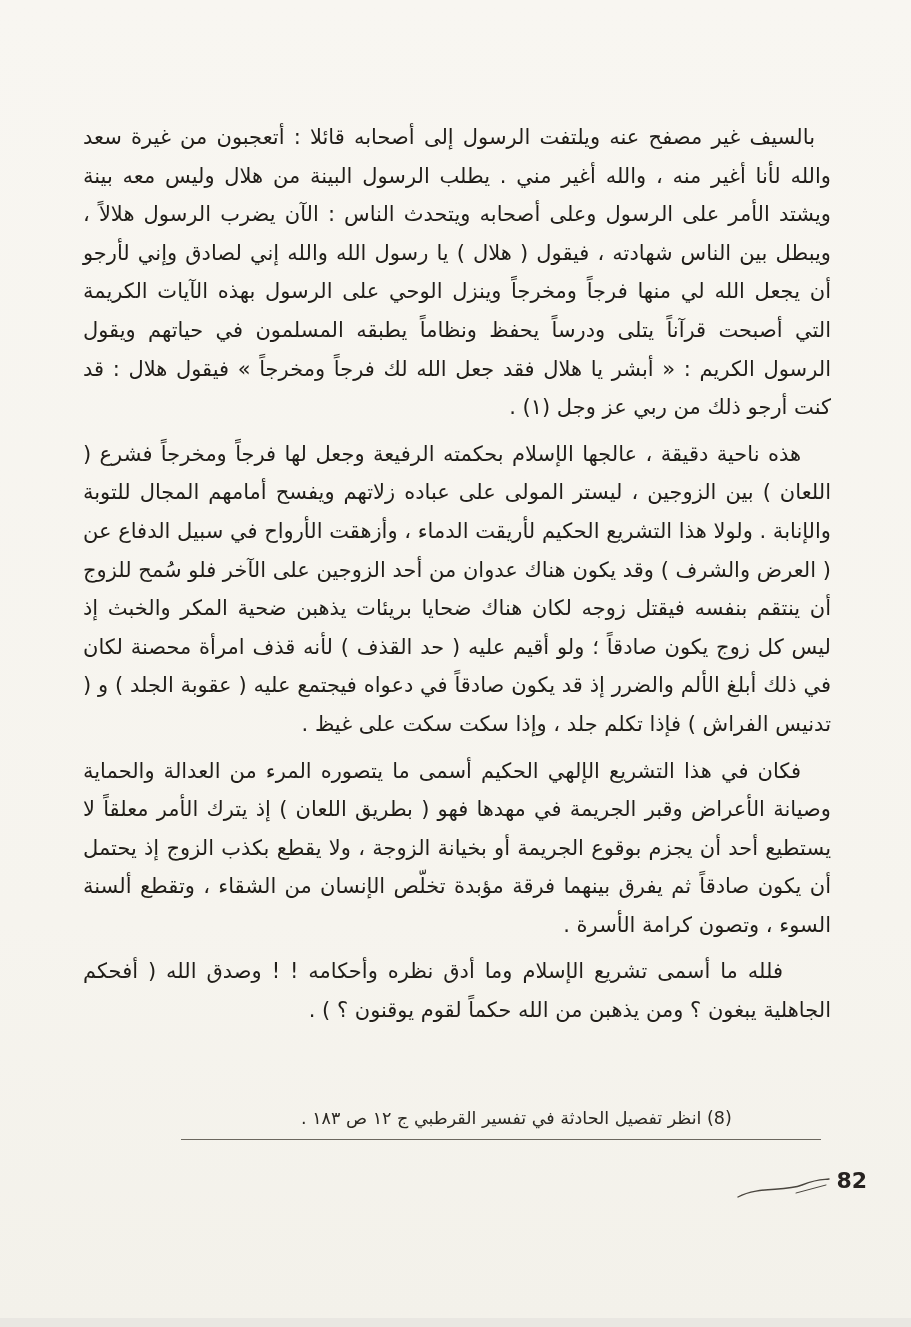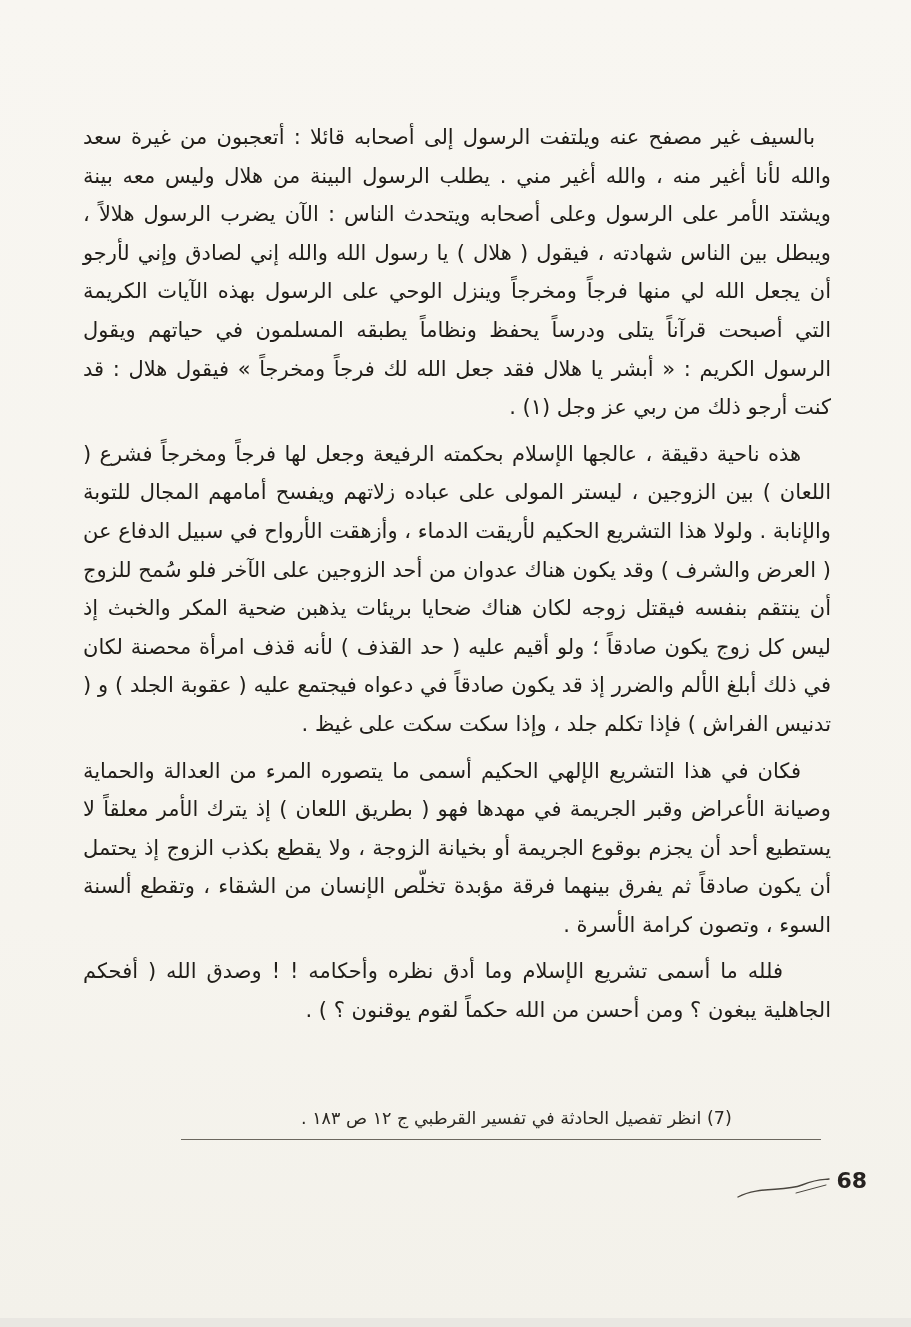--- a/index.html
+++ b/index.html
@@ -75,27 +75,27 @@
 </style>
 </head>
 <body>
 
 <div class="page">
 
   <div class="text-block">
     <p class="para indent-sm">بالسيف غير مصفح عنه ويلتفت الرسول إلى أصحابه قائلا : أتعجبون من غيرة سعد والله لأنا أغير منه ، والله أغير مني . يطلب الرسول البينة من هلال وليس معه بينة ويشتد الأمر على الرسول وعلى أصحابه ويتحدث الناس : الآن يضرب الرسول هلالاً ، ويبطل بين الناس شهادته ، فيقول ( هلال ) يا رسول الله والله إني لصادق وإني لأرجو أن يجعل الله لي منها فرجاً ومخرجاً وينزل الوحي على الرسول بهذه الآيات الكريمة التي أصبحت قرآناً يتلى ودرساً يحفظ ونظاماً يطبقه المسلمون في حياتهم ويقول الرسول الكريم : « أبشر يا هلال فقد جعل الله لك فرجاً ومخرجاً » فيقول هلال : قد كنت أرجو ذلك من ربي عز وجل (١) .</p>
     <p class="para indent-md">هذه ناحية دقيقة ، عالجها الإسلام بحكمته الرفيعة وجعل لها فرجاً ومخرجاً فشرع ( اللعان ) بين الزوجين ، ليستر المولى على عباده زلاتهم ويفسح أمامهم المجال للتوبة والإنابة . ولولا هذا التشريع الحكيم لأريقت الدماء ، وأزهقت الأرواح في سبيل الدفاع عن ( العرض والشرف ) وقد يكون هناك عدوان من أحد الزوجين على الآخر فلو سُمح للزوج أن ينتقم بنفسه فيقتل زوجه لكان هناك ضحايا بريئات يذهبن ضحية المكر والخبث إذ ليس كل زوج يكون صادقاً ؛ ولو أقيم عليه ( حد القذف ) لأنه قذف امرأة محصنة لكان في ذلك أبلغ الألم والضرر إذ قد يكون صادقاً في دعواه فيجتمع عليه ( عقوبة الجلد ) و ( تدنيس الفراش ) فإذا تكلم جلد ، وإذا سكت سكت على غيظ .</p>
     <p class="para indent-md">فكان في هذا التشريع الإلهي الحكيم أسمى ما يتصوره المرء من العدالة والحماية وصيانة الأعراض وقبر الجريمة في مهدها فهو ( بطريق اللعان ) إذ يترك الأمر معلقاً لا يستطيع أحد أن يجزم بوقوع الجريمة أو بخيانة الزوجة ، ولا يقطع بكذب الزوج إذ يحتمل أن يكون صادقاً ثم يفرق بينهما فرقة مؤبدة تخلّص الإنسان من الشقاء ، وتقطع ألسنة السوء ، وتصون كرامة الأسرة .</p>
-    <p class="para indent-lg">فلله ما أسمى تشريع الإسلام وما أدق نظره وأحكامه ! ! وصدق الله ( أفحكم الجاهلية يبغون ؟ ومن أحسن من الله حكماً لقوم يوقنون ؟ ) .</p>
+    <p class="para indent-lg">فلله ما أسمى تشريع الإسلام وما أدق نظره وأحكامه ! ! وصدق الله ( أفحكم الجاهلية يبغون ؟ ومن يذهبن من الله حكماً لقوم يوقنون ؟ ) .</p>
   </div>
 
   <div class="footnote-wrap">
-    <span class="footnote-text">(7) انظر تفصيل الحادثة في تفسير القرطبي  ج ١٢ ص ١٨٣ .</span>
+    <span class="footnote-text">(8) انظر تفصيل الحادثة في تفسير القرطبي  ج ١٢ ص ١٨٣ .</span>
   </div>
 
   <svg class="pen-mark" viewBox="0 0 95 26" xmlns="http://www.w3.org/2000/svg">
     <path d="M2 21 C 22 10, 48 16, 66 9 S 88 4, 93 3" fill="none" stroke="#4a463f" stroke-width="1.4" stroke-linecap="round"></path>
     <path d="M60 17 C 70 14, 80 12, 90 9" fill="none" stroke="#4a463f" stroke-width="1" stroke-linecap="round"></path>
   </svg>
 
-  <div class="page-number">68</div>
+  <div class="page-number">82</div>
 
 </div>
 
 </body></html>

